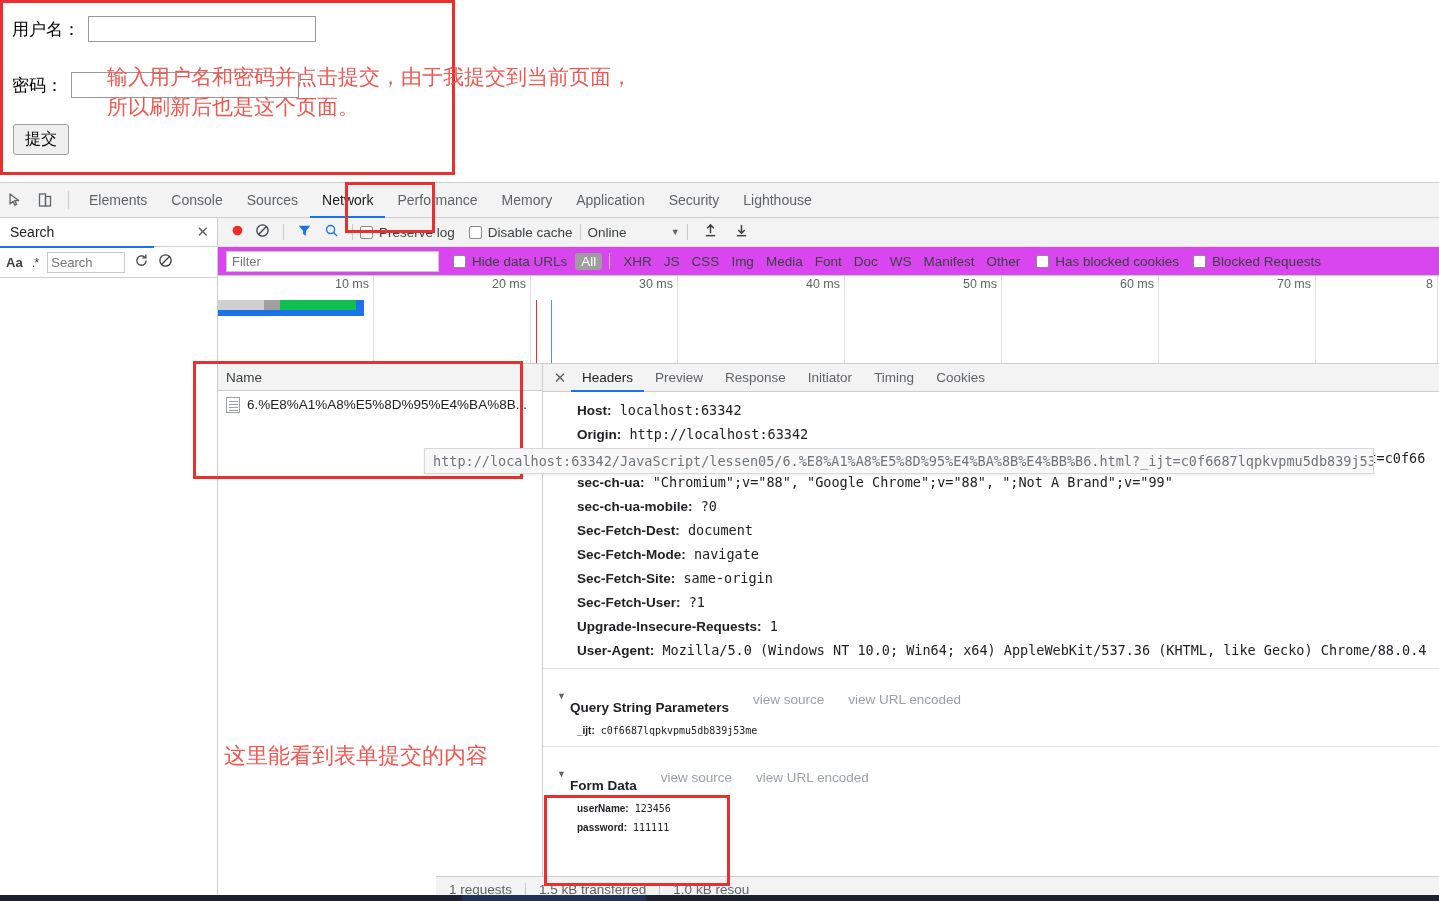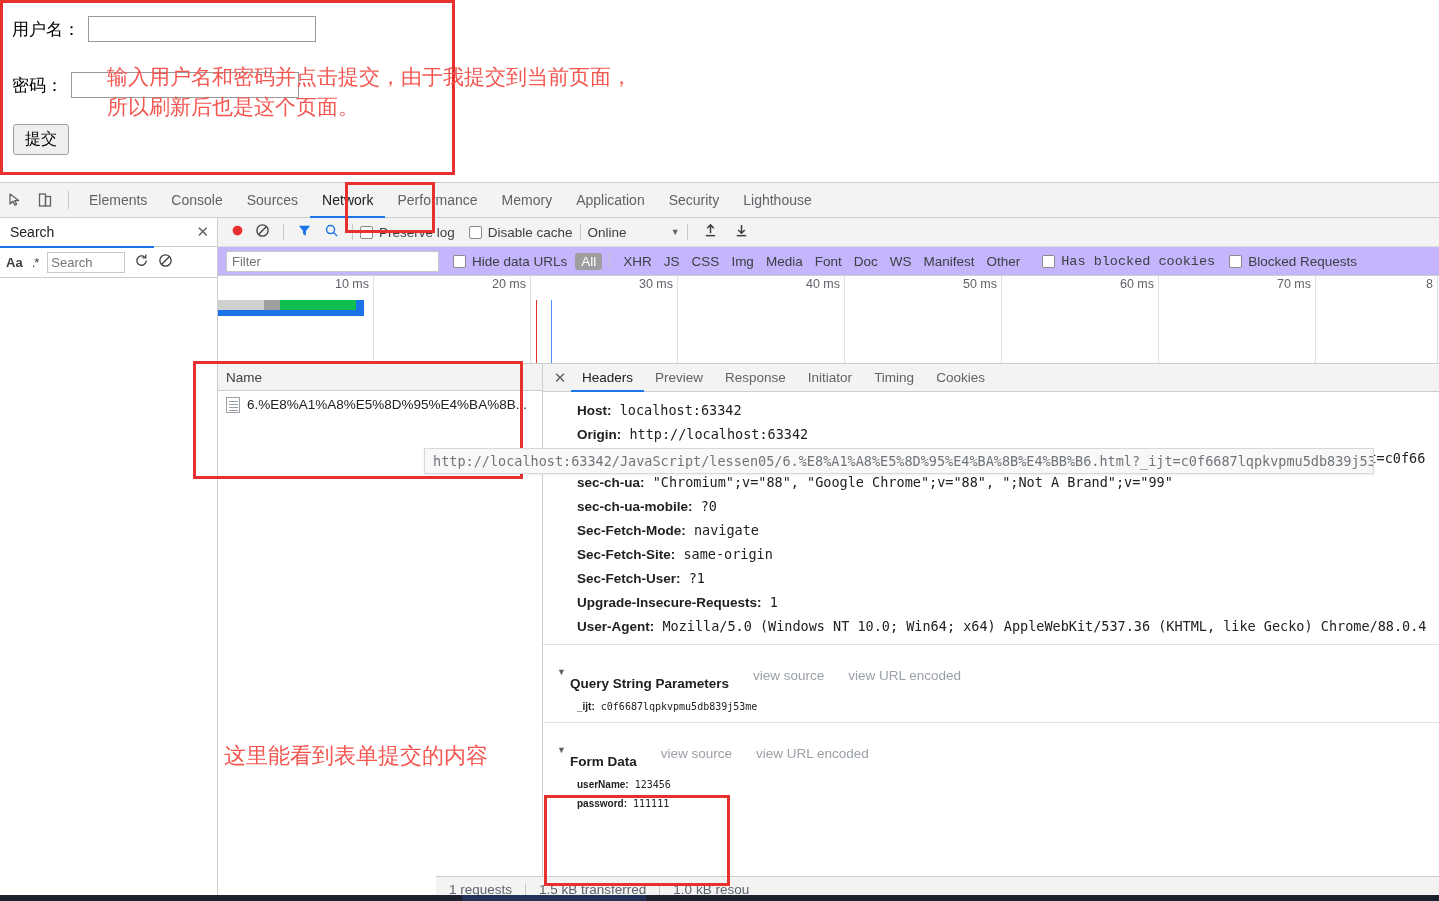--- a/index.html
+++ b/index.html
@@ -81,21 +81,21 @@
   .sb-regex { font-size: 13px; color: #3c4043; letter-spacing: -1px; }
 
   .dt-main { flex: 1; display: flex; flex-direction: column; position: relative; min-width: 0; }
 
   .net-toolbar {
     height: 29px; display: flex; align-items: center; gap: 0;
     padding: 0 8px; border-bottom: 1px solid #e0e0e0; background: #f3f3f3;
   }
   .net-toolbar2 {
     height: 29px; display: flex; align-items: center;
-    padding: 0 8px; border-bottom: 1px solid #cdcdcd; background: #c4b5fd;
+    padding: 0 8px; border-bottom: 1px solid #cdcdcd; background: #d946ef;
   }
   .tb-sep { width: 1px; height: 16px; background: #c8c8c8; margin: 0 7px; }
   .cb-label { display: flex; align-items: center; gap: 6px; font-size: 13.5px; color: #3c4043; cursor: pointer; white-space: nowrap; }
   .cb-box { width: 13px; height: 13px; border: 1px solid #8a8a8a; border-radius: 2px; background: #fff; }
   .filter-input {
     border: 1px solid #c8c8c8; background:#fff; height: 21px; width: 213px;
     font-size: 13px; color: #9aa0a6; padding: 0 5px; line-height: 19px;
   }
   .chip { font-size: 13.5px; color: #3c4043; padding: 1px 6px; cursor: pointer; white-space: nowrap; }
   .chip.active { background: #9e9e9e; color: #fff; border-radius: 3px; }
@@ -299,21 +299,21 @@
           <span class="chip">XHR</span>
           <span class="chip">JS</span>
           <span class="chip">CSS</span>
           <span class="chip">Img</span>
           <span class="chip">Media</span>
           <span class="chip">Font</span>
           <span class="chip">Doc</span>
           <span class="chip">WS</span>
           <span class="chip">Manifest</span>
           <span class="chip">Other</span>
-          <label class="cb-label" style="margin-left:16px;font-family:Liberation Mono, monospace;">
+          <label class="cb-label" style="margin-left:10px;">
             <span class="cb-box"></span>
             <span>Has blocked cookies</span>
           </label>
           <label class="cb-label" style="margin-left:14px;">
             <span class="cb-box"></span>
             <span>Blocked Requests</span>
           </label>
         </div>
 
         <div class="overview">
@@ -390,20 +390,24 @@
               </div>
               <div class="hdr-line">
                 <b>sec-ch-ua:</b>
                 <span>"Chromium";v="88", "Google Chrome";v="88", ";Not A Brand";v="99"</span>
               </div>
               <div class="hdr-line">
                 <b>sec-ch-ua-mobile:</b>
                 <span>?0</span>
               </div>
               <div class="hdr-line">
+                <b>Sec-Fetch-Dest:</b>
+                <span>document</span>
+              </div>
+              <div class="hdr-line">
                 <b>Sec-Fetch-Mode:</b>
                 <span>navigate</span>
               </div>
               <div class="hdr-line">
                 <b>Sec-Fetch-Site:</b>
                 <span>same-origin</span>
               </div>
               <div class="hdr-line">
                 <b>Sec-Fetch-User:</b>
                 <span>?1</span>

